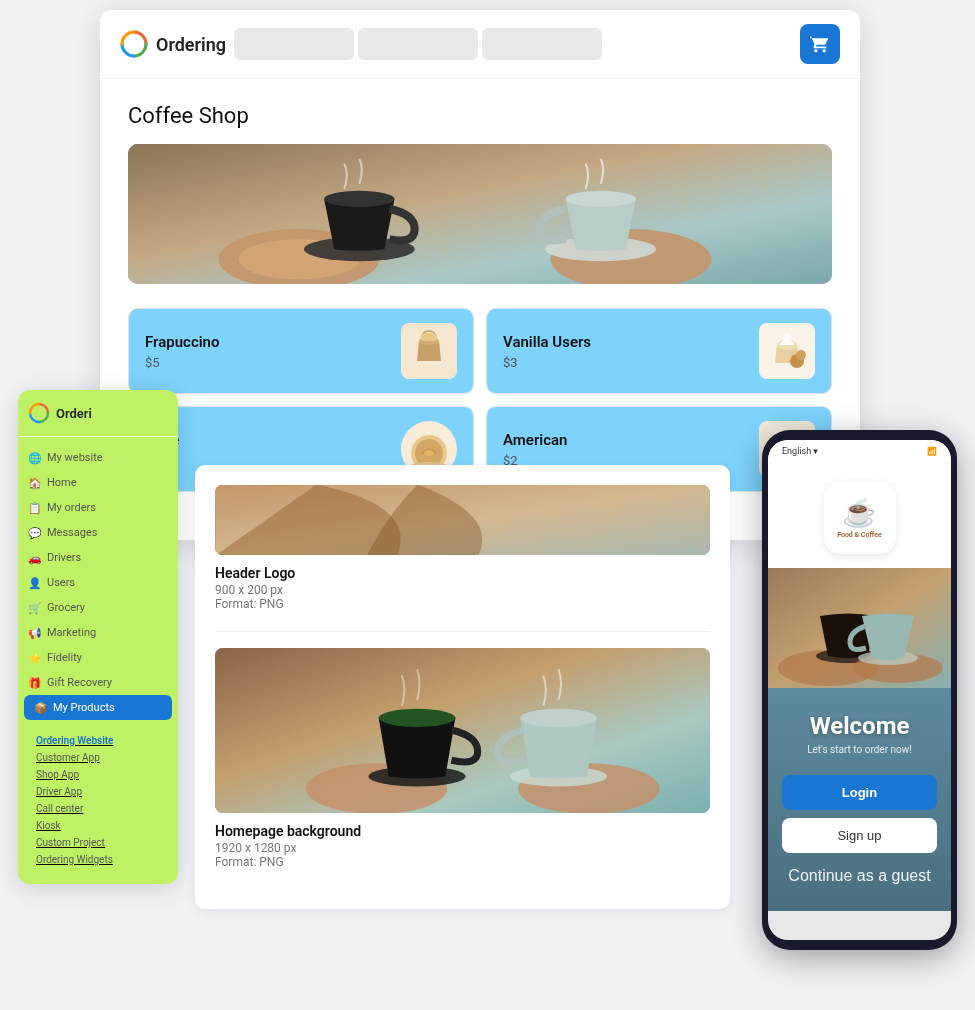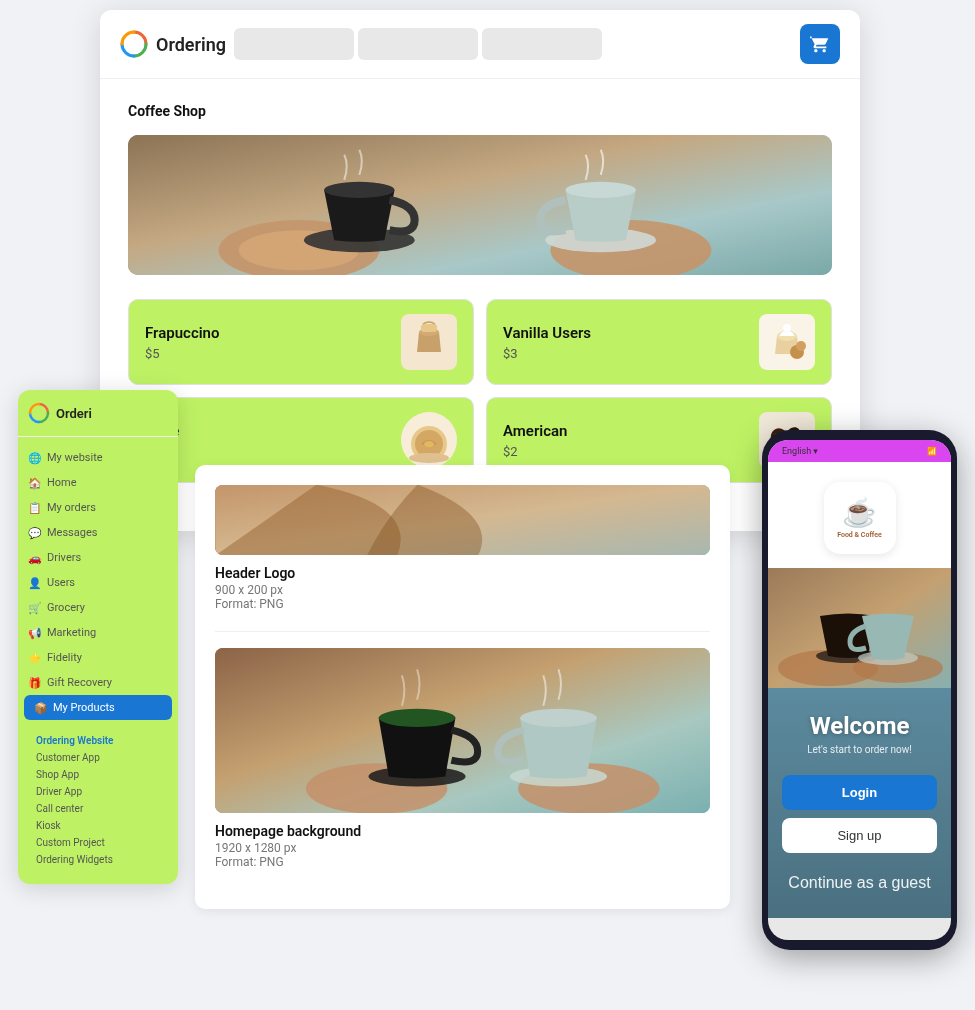--- a/index.html
+++ b/index.html
@@ -77,22 +77,22 @@
       font-size: 18px;
       cursor: pointer;
       flex-shrink: 0;
     }
 
     .main-content {
       padding: 24px 28px;
     }
 
     .page-title {
-      font-size: 14px;
-      font-weight: 700;
+      font-size: 22px;
+      font-weight: 400;
       color: #111;
       margin-bottom: 16px;
     }
 
     .hero-image {
       width: 100%;
       height: 140px;
       border-radius: 10px;
       background: linear-gradient(135deg, #8B6347 0%, #c49a6c 40%, #a0c4c4 70%, #7db8b8 100%);
       margin-bottom: 24px;
@@ -113,21 +113,21 @@
       margin-bottom: 24px;
     }
 
     .product-card {
       border: 1px solid #e0e0e0;
       border-radius: 10px;
       padding: 14px 16px;
       display: flex;
       align-items: center;
       justify-content: space-between;
-      background: #bef264;
+      background: #7dd3fc;
     }
 
     .product-info {}
     .product-name {
       font-size: 15px;
       font-weight: 600;
       color: #111;
       margin-bottom: 4px;
     }
     .product-price {
@@ -201,20 +201,21 @@
 
     .admin-nav-icon {
       width: 12px;
       height: 12px;
       display: inline-block;
       flex-shrink: 0;
     }
 
     .admin-sub-items {
       padding: 4px 16px 0 10px;
+      text-decoration: underline;
     }
 
     .admin-sub-item {
       font-size: 10px;
       color: #555;
       padding: 3px 8px;
       cursor: pointer;
       display: block;
     }
 
@@ -295,21 +296,21 @@
 
     .phone-screen {
       background: #e8e8e8;
       margin: 10px 6px;
       border-radius: 20px;
       overflow: hidden;
       min-height: 500px;
     }
 
     .phone-status-bar {
-      background: #d946ef;
+      background: #ffffff;
       padding: 6px 14px;
       display: flex;
       justify-content: space-between;
       align-items: center;
       font-size: 9px;
       color: #333;
     }
 
     .phone-logo-area {
       background: #fff;
@@ -386,21 +387,21 @@
 
     .phone-btn-signup {
       width: 100%;
       background: #fff;
       color: #333;
       border: none;
       border-radius: 8px;
       padding: 10px;
       font-size: 13px;
       font-weight: 500;
-      margin-bottom: 15px;
+      margin-bottom: 8px;
       cursor: pointer;
     }
 
     .phone-btn-guest {
       width: 100%;
       background: transparent;
       color: rgba(255,255,255,0.9);
       border: none;
       padding: 6px;
       font-size: 16px;

